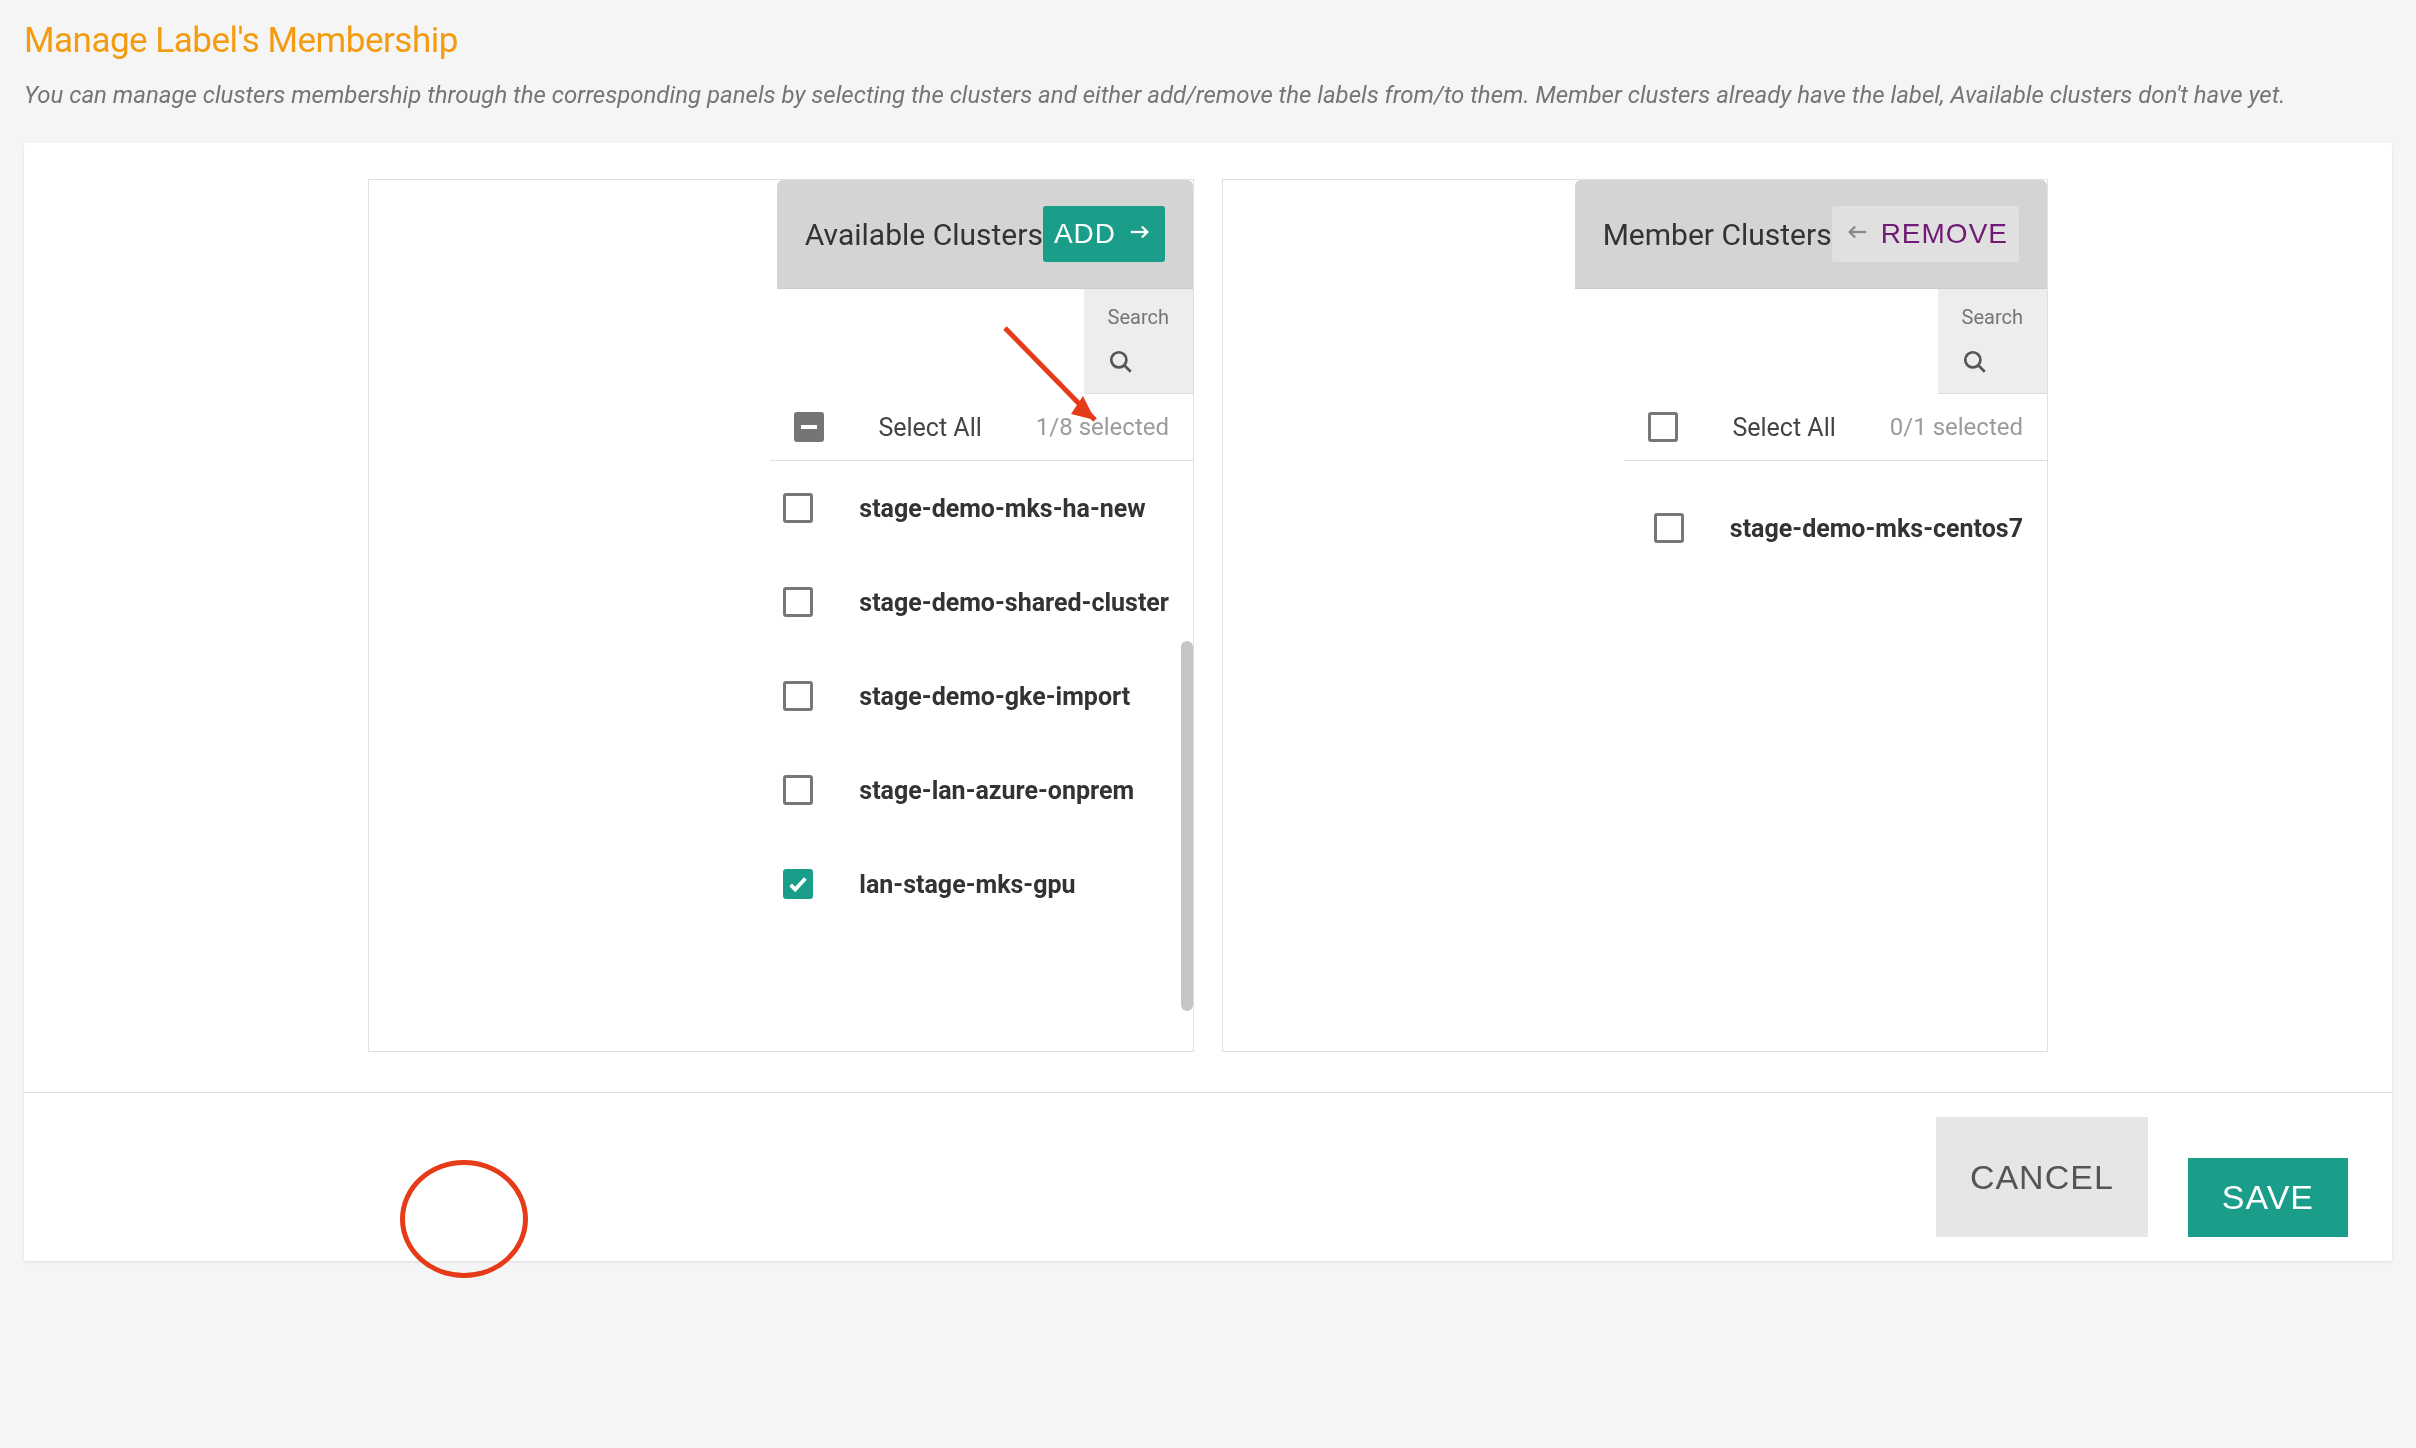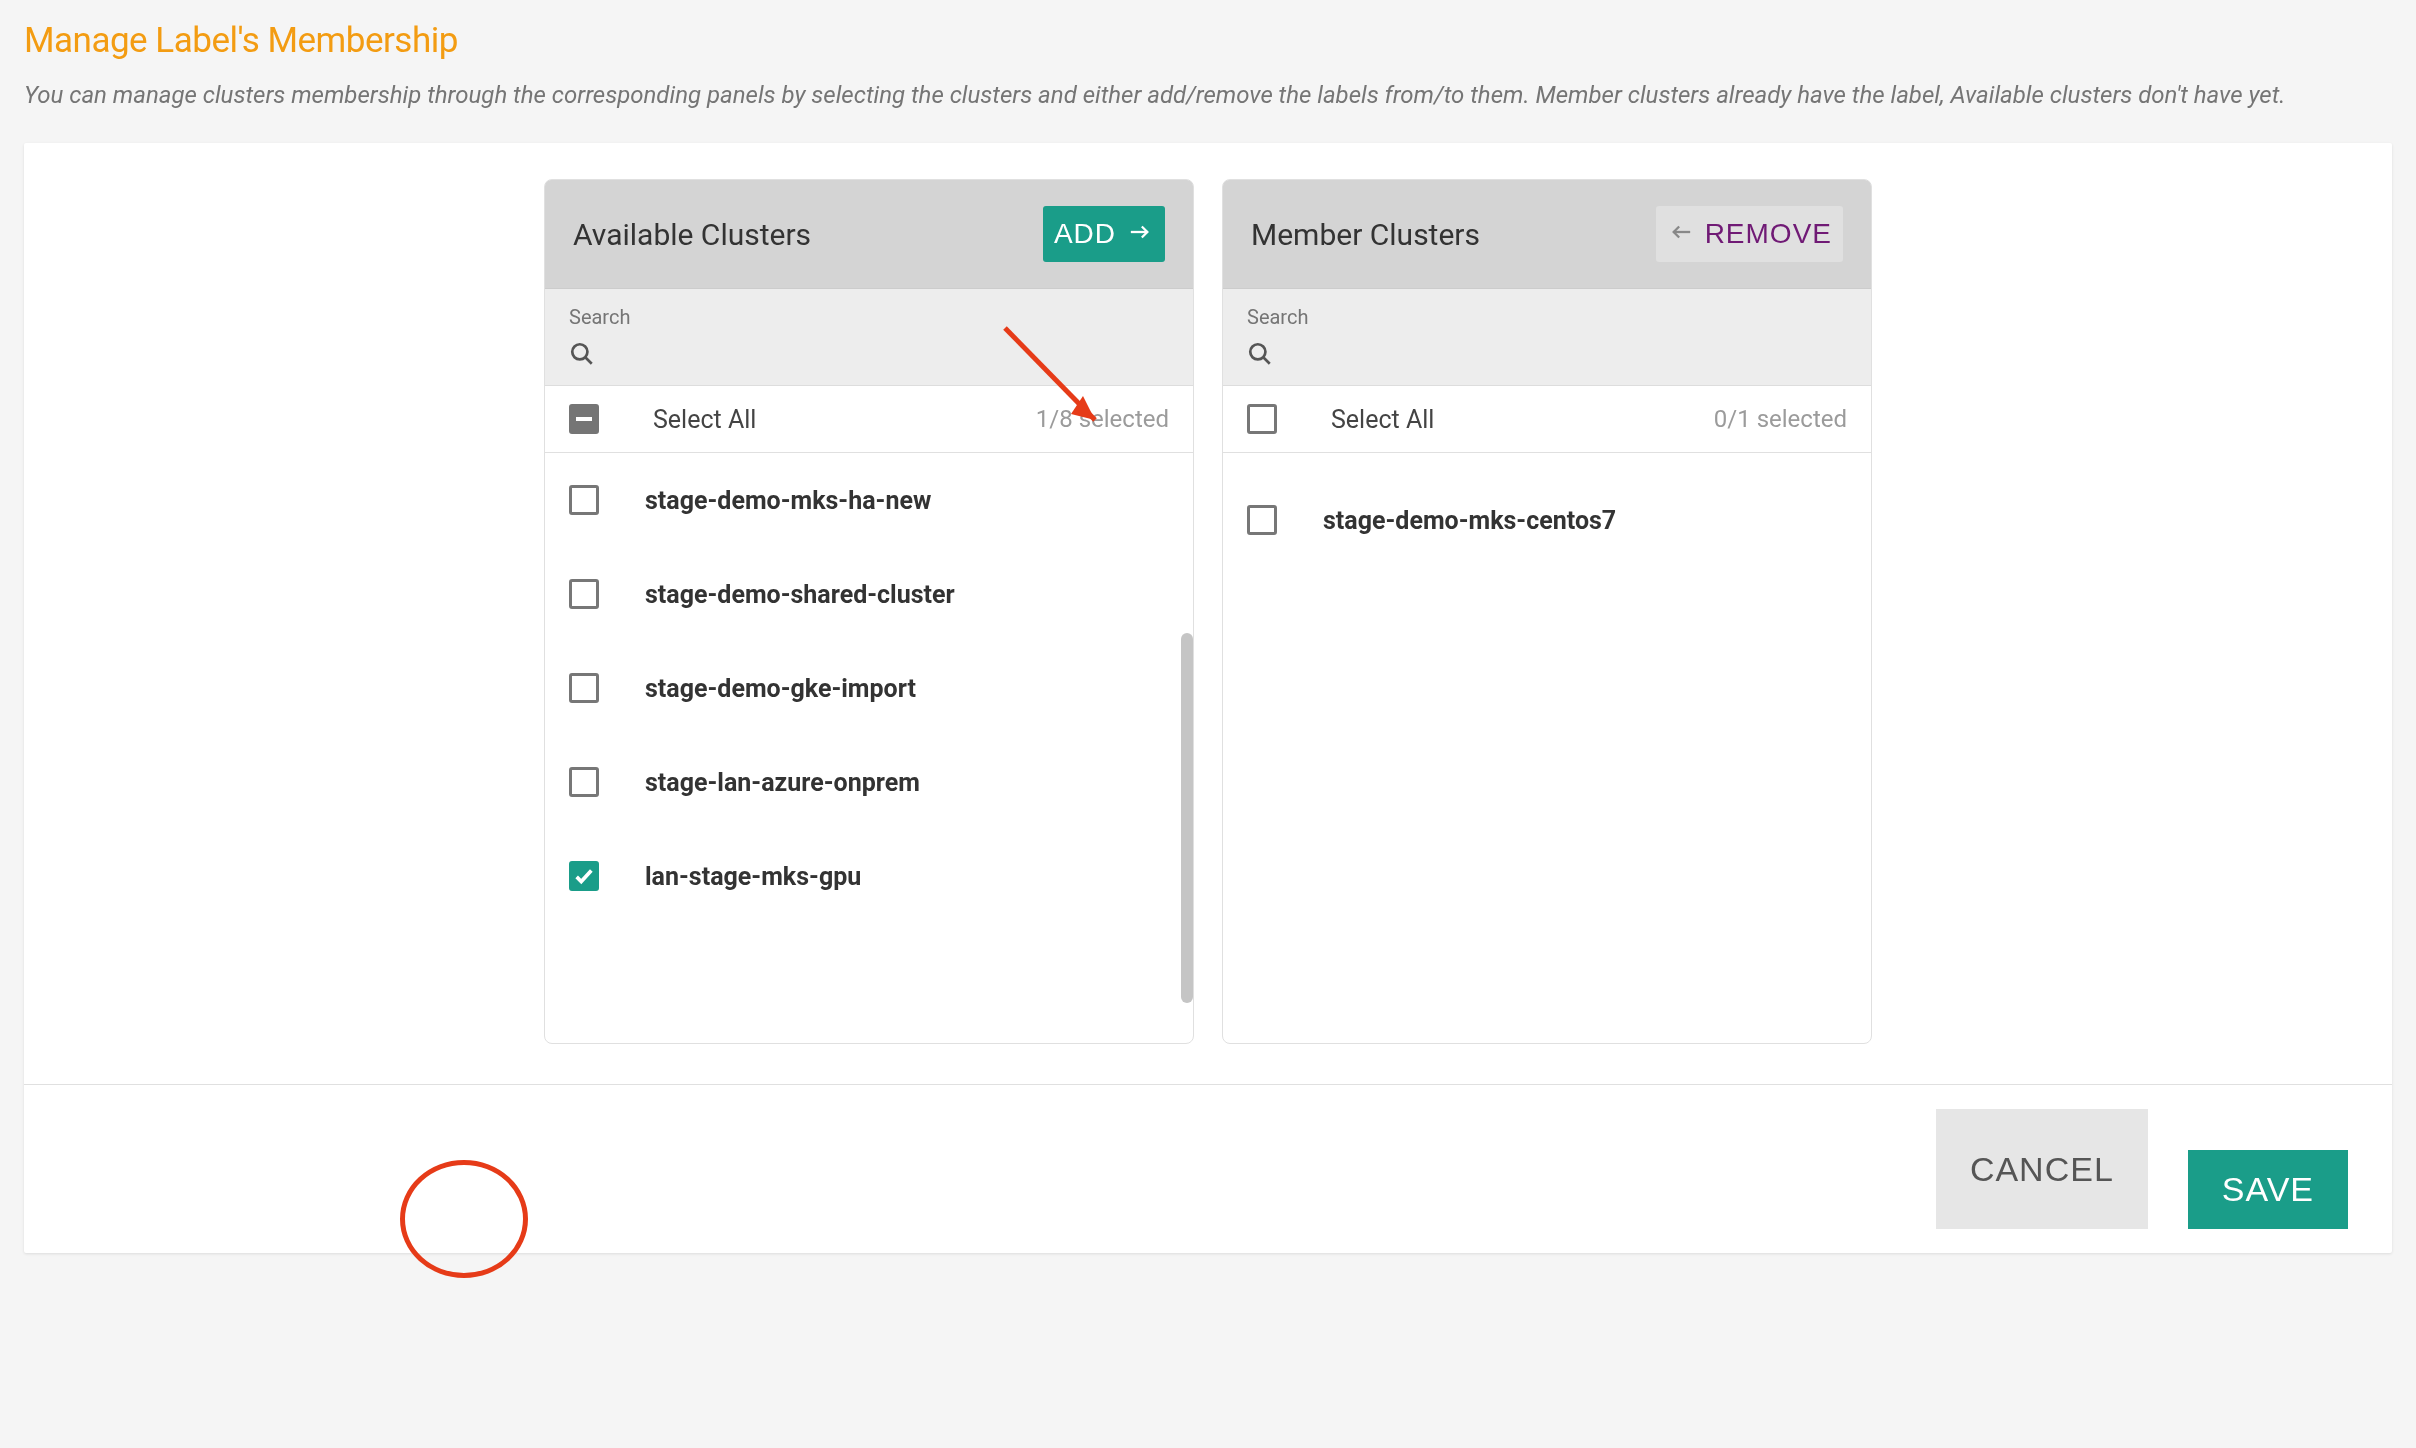--- a/index.html
+++ b/index.html
@@ -55,26 +55,27 @@
   }
   .tag.gray { background: #8c8c8c; border-radius:2px 0 0 2px; }
   .tag.pink { background: #c5899a; border-radius:0 2px 2px 0; }
   .panels {
     display: flex;
     justify-content: center;
     gap: 28px;
     padding: 36px 0 0 0;
   }
   .panel {
-    width: 650px;
+    width: 826px;
     background: #fff;
     border: 1px solid #e0e0e0;
-    border-radius: 8px;
+    border-radius: 0;
     display: flex;
     flex-direction: column;
+    align-items: flex-end;
   }
   .panel-header {
     background: #d4d4d4;
     padding: 26px 28px;
     display: flex;
     align-items: center;
     justify-content: space-between;
     border-bottom: 1px solid #ccc;
     border-radius: 6px 6px 0 0;
   }
@@ -99,21 +100,21 @@
   .btn.remove { background: #e0e0e0; color: #701a75; }
   .btn svg { width: 28px; height: 22px; }
   .search-bar {
     background: #ededed;
     padding: 16px 24px 14px 24px;
     border-bottom: 1px solid #ddd;
   }
   .search-label {
     font-size: 20px;
     color: #757575;
-    margin-bottom: 12px;
+    margin-bottom: 20px;
   }
   .search-icon svg { width:26px; height:26px; stroke:#555; }
   .select-all-row {
     display: flex;
     align-items: center;
     padding: 18px 24px;
     border-bottom: 1px solid #e0e0e0;
     gap: 54px;
   }
   .select-all-row .counter {

